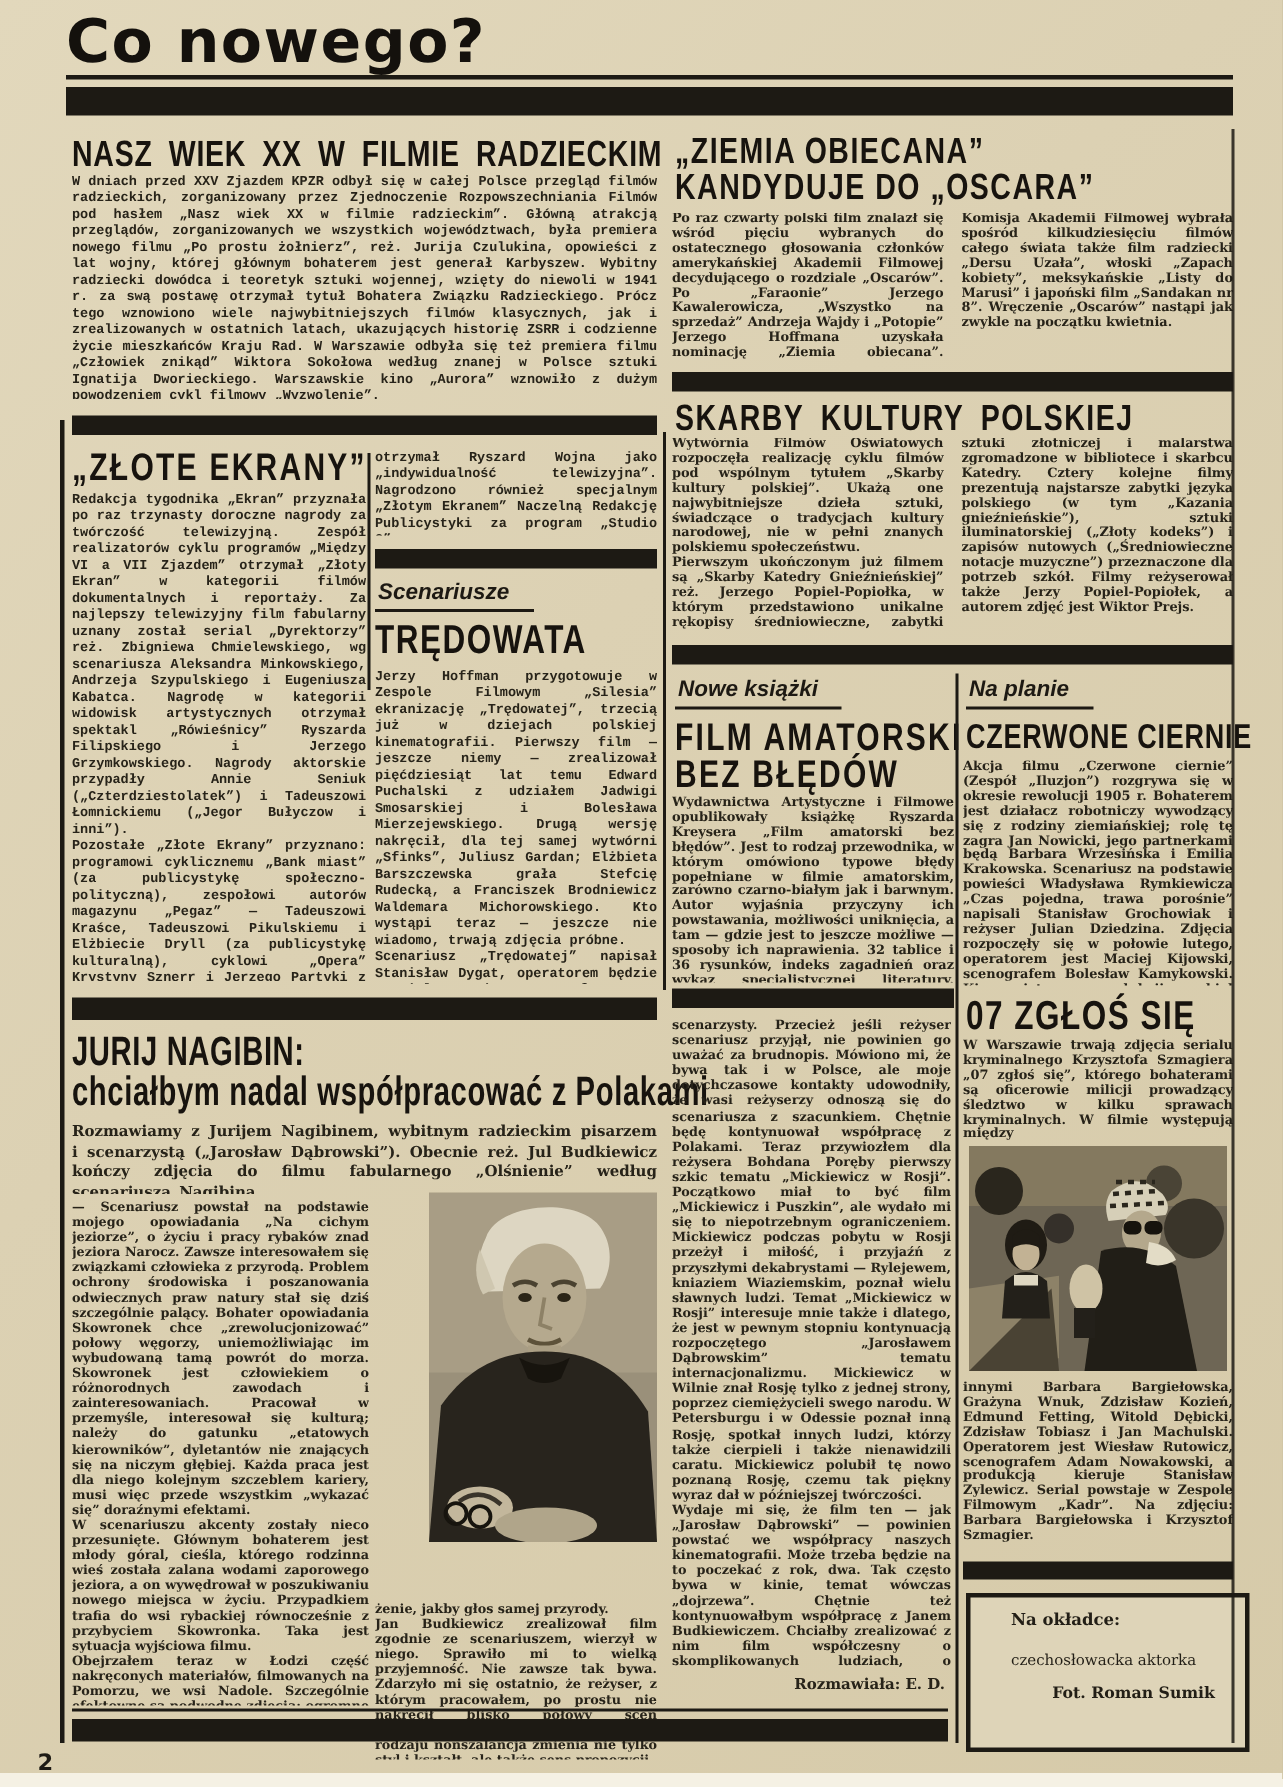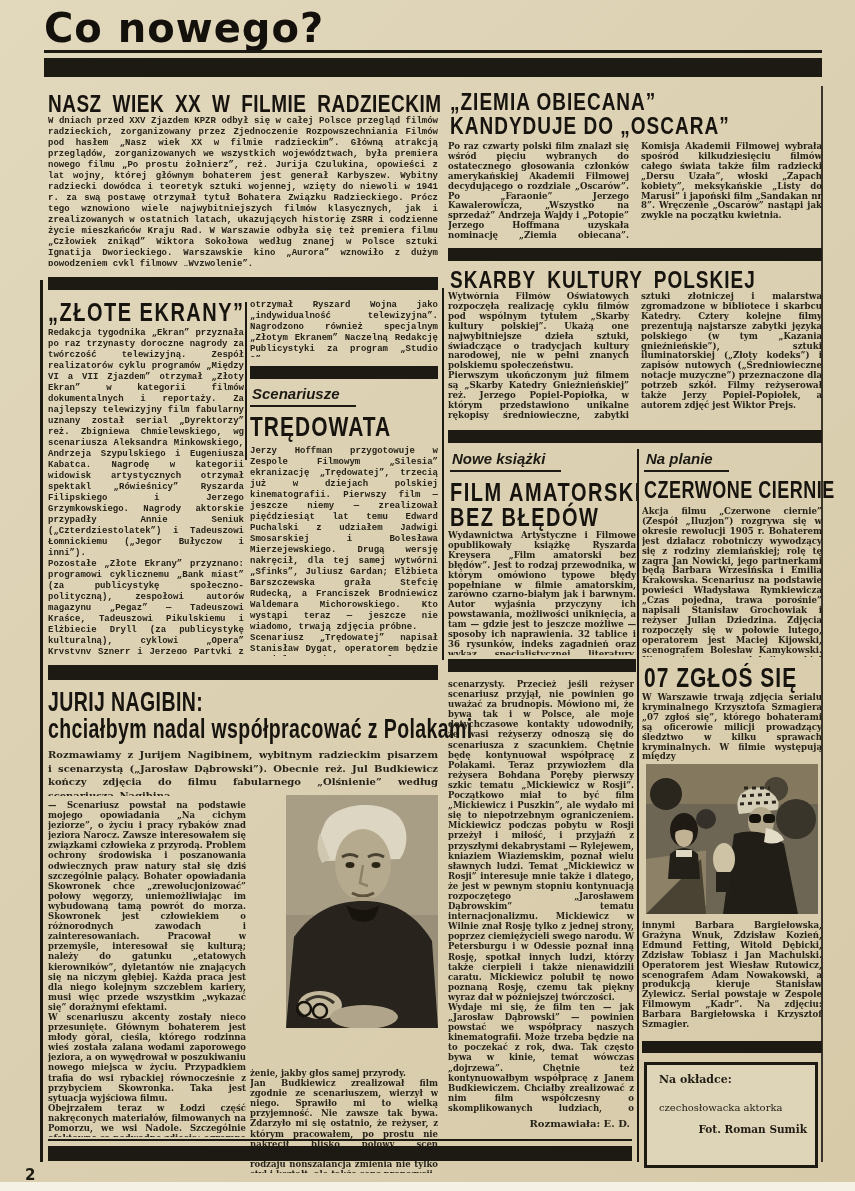--- a/index.html
+++ b/index.html
@@ -109,24 +109,24 @@
       <path d="M88,70 q28,-8 50,10 l14,70 -75,0 Z" fill="#211e17"></path>
       <path d="M120,64 q14,2 18,12 q-10,6 -20,2 Z" fill="#e3dcc6"></path>
       <ellipse cx="78" cy="95" rx="11" ry="16" fill="#cfc3a5"></ellipse>
       <rect x="70" y="108" width="14" height="20" fill="#23201a"></rect>
     </svg>
   </div>
 
   <div class="abs body-text t9" style="left:642px;top:921px;width:180px;height:116px;">innymi Barbara Bargiełowska, Grażyna Wnuk, Zdzisław Kozień, Edmund Fetting, Witold Dębicki, Zdzisław Tobiasz i Jan Machulski. Operatorem jest Wiesław Rutowicz, scenografem Adam Nowakowski, a produkcją kieruje Stanisław Zylewicz. Serial powstaje w Zespole Filmowym „Kadr”. Na zdjęciu: Barbara Bargiełowska i Krzysztof Szmagier.</div>
   <div class="abs bar" style="left:642px;top:1041px;width:180px;height:12px;"></div>
 
-  <div class="abs okbox" style="left:644px;top:1062px;width:168px;height:92px;padding:8px 0 0 0;">
+  <div class="abs okbox" style="left:644px;top:1062px;width:168px;height:92px;padding:8px 0 0 15px;">
     <div class="ok-label" style="margin-left:12px;">Na okładce:</div>
     <div class="ok-line" style="margin:16px 0 0 12px;">czechosłowacka aktorka</div>
-    <div class="ok-credit" style="margin:10px 8px 0 0;">Fot. Roman Sumik</div>
+    <div class="ok-credit" style="margin:10px 20px 0 0;">Fot. Roman Sumik</div>
   </div>
 
   <div class="abs bar" style="left:48px;top:665px;width:390px;height:15px;"></div>
   <div class="abs hl hnag" style="left:48px;top:686px;">JURIJ NAGIBIN:</div>
   <div class="abs hl hnag" style="left:48px;top:713px;">chciałbym nadal współpracować z Polakami</div>
   <div class="abs body-text intro" style="left:48px;top:748px;width:390px;height:48px;">Rozmawiamy z Jurijem Nagibinem, wybitnym radzieckim pisarzem i scenarzystą („Jarosław Dąbrowski”). Obecnie reż. Jul Budkiewicz kończy zdjęcia do filmu fabularnego „Olśnienie” według scenariusza Nagibina.</div>
   <div class="abs body-text t8" style="left:48px;top:800px;width:198px;height:337px;">— Scenariusz powstał na podstawie mojego opowiadania „Na cichym jeziorze”, o życiu i pracy rybaków znad jeziora Narocz. Zawsze interesowałem się związkami człowieka z przyrodą. Problem ochrony środowiska i poszanowania odwiecznych praw natury stał się dziś szczególnie palący. Bohater opowiadania Skowronek chce „zrewolucjonizować” połowy węgorzy, uniemożliwiając im wybudowaną tamą powrót do morza. Skowronek jest człowiekiem o różnorodnych zawodach i zainteresowaniach. Pracował w przemyśle, interesował się kulturą; należy do gatunku „etatowych kierowników”, dyletantów nie znających się na niczym głębiej. Każda praca jest dla niego kolejnym szczeblem kariery, musi więc przede wszystkim „wykazać się” doraźnymi efektami.
 W scenariuszu akcenty zostały nieco przesunięte. Głównym bohaterem jest młody góral, cieśla, którego rodzinna wieś została zalana wodami zaporowego jeziora, a on wywędrował w poszukiwaniu nowego miejsca w życiu. Przypadkiem trafia do wsi rybackiej równocześnie z przybyciem Skowronka. Taka jest sytuacja wyjściowa filmu.
 Obejrzałem teraz w Łodzi część nakręconych materiałów, filmowanych na Pomorzu, we wsi Nadole. Szczególnie efektowne są podwodne zdjęcia: ogromne zbliżenia węgorzy, ich kłębowiska wśród wodorostów, ich zarejestrowany głos... niesłychane wra-</div>
 

